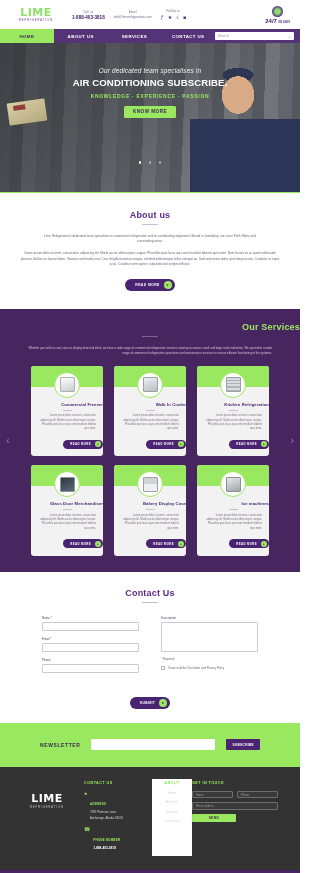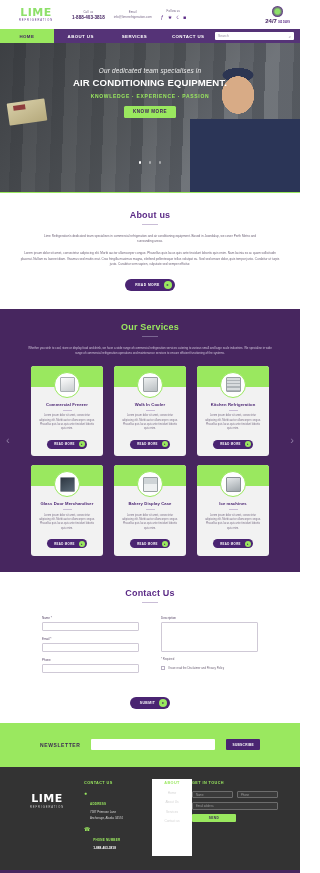--- a/index.html
+++ b/index.html
@@ -123,21 +123,21 @@
     background:#4a2472; border-radius:9px; padding:2px 3px 2px 10px; margin-top:11px;
   }
   .pill-label { font-size:3.4px; font-weight:700; color:#fff; letter-spacing:.4px; }
   .pill-circle {
     width:8px; height:8px; border-radius:50%; background:#9ae85f;
     display:flex; align-items:center; justify-content:center;
     font-size:4px; color:#3d1a5b;
   }
 
   
-  .services { background:#47265f; padding: 13px 0 16px; text-align:center; position:relative; }
+  .services { background:#47265f; padding: 13px 0 16px; text-align:right; position:relative; }
   .services .sec-title { color:#9ae85f; }
   .services .sec-rule { background:#7b6692; }
   .svc-lead {
     margin: 9px auto 0; width: 244px;
     font-size:2.9px; line-height:5px; color:#cfc3da;
   }
   .svc-grid {
     display:grid; grid-template-columns: repeat(3, 72px);
     justify-content:center; gap: 9px 11px; margin-top: 10px;
   }
@@ -302,21 +302,21 @@
     </div>
   </div>
 
   <div class="hero">
     <div class="hero-img"></div>
     <div class="hero-person"></div>
     <div class="hero-box"></div>
     <div class="hero-copy">
       <div class="hero-line1">Our dedicated team specialises in</div>
       <div class="hero-h1">
-        <div>AIR CONDITIONING EQUIPMENT.</div>
+        <div>AIR CONDITIONING SUBSCRIBE.</div>
       </div>
       <div class="hero-tag">KNOWLEDGE · EXPERIENCE · PASSION</div>
       <div class="hero-btn">KNOW MORE</div>
     </div>
     <div class="hero-dots">
       <i class="on"></i>
       <i></i>
       <i></i>
     </div>
   </div>

